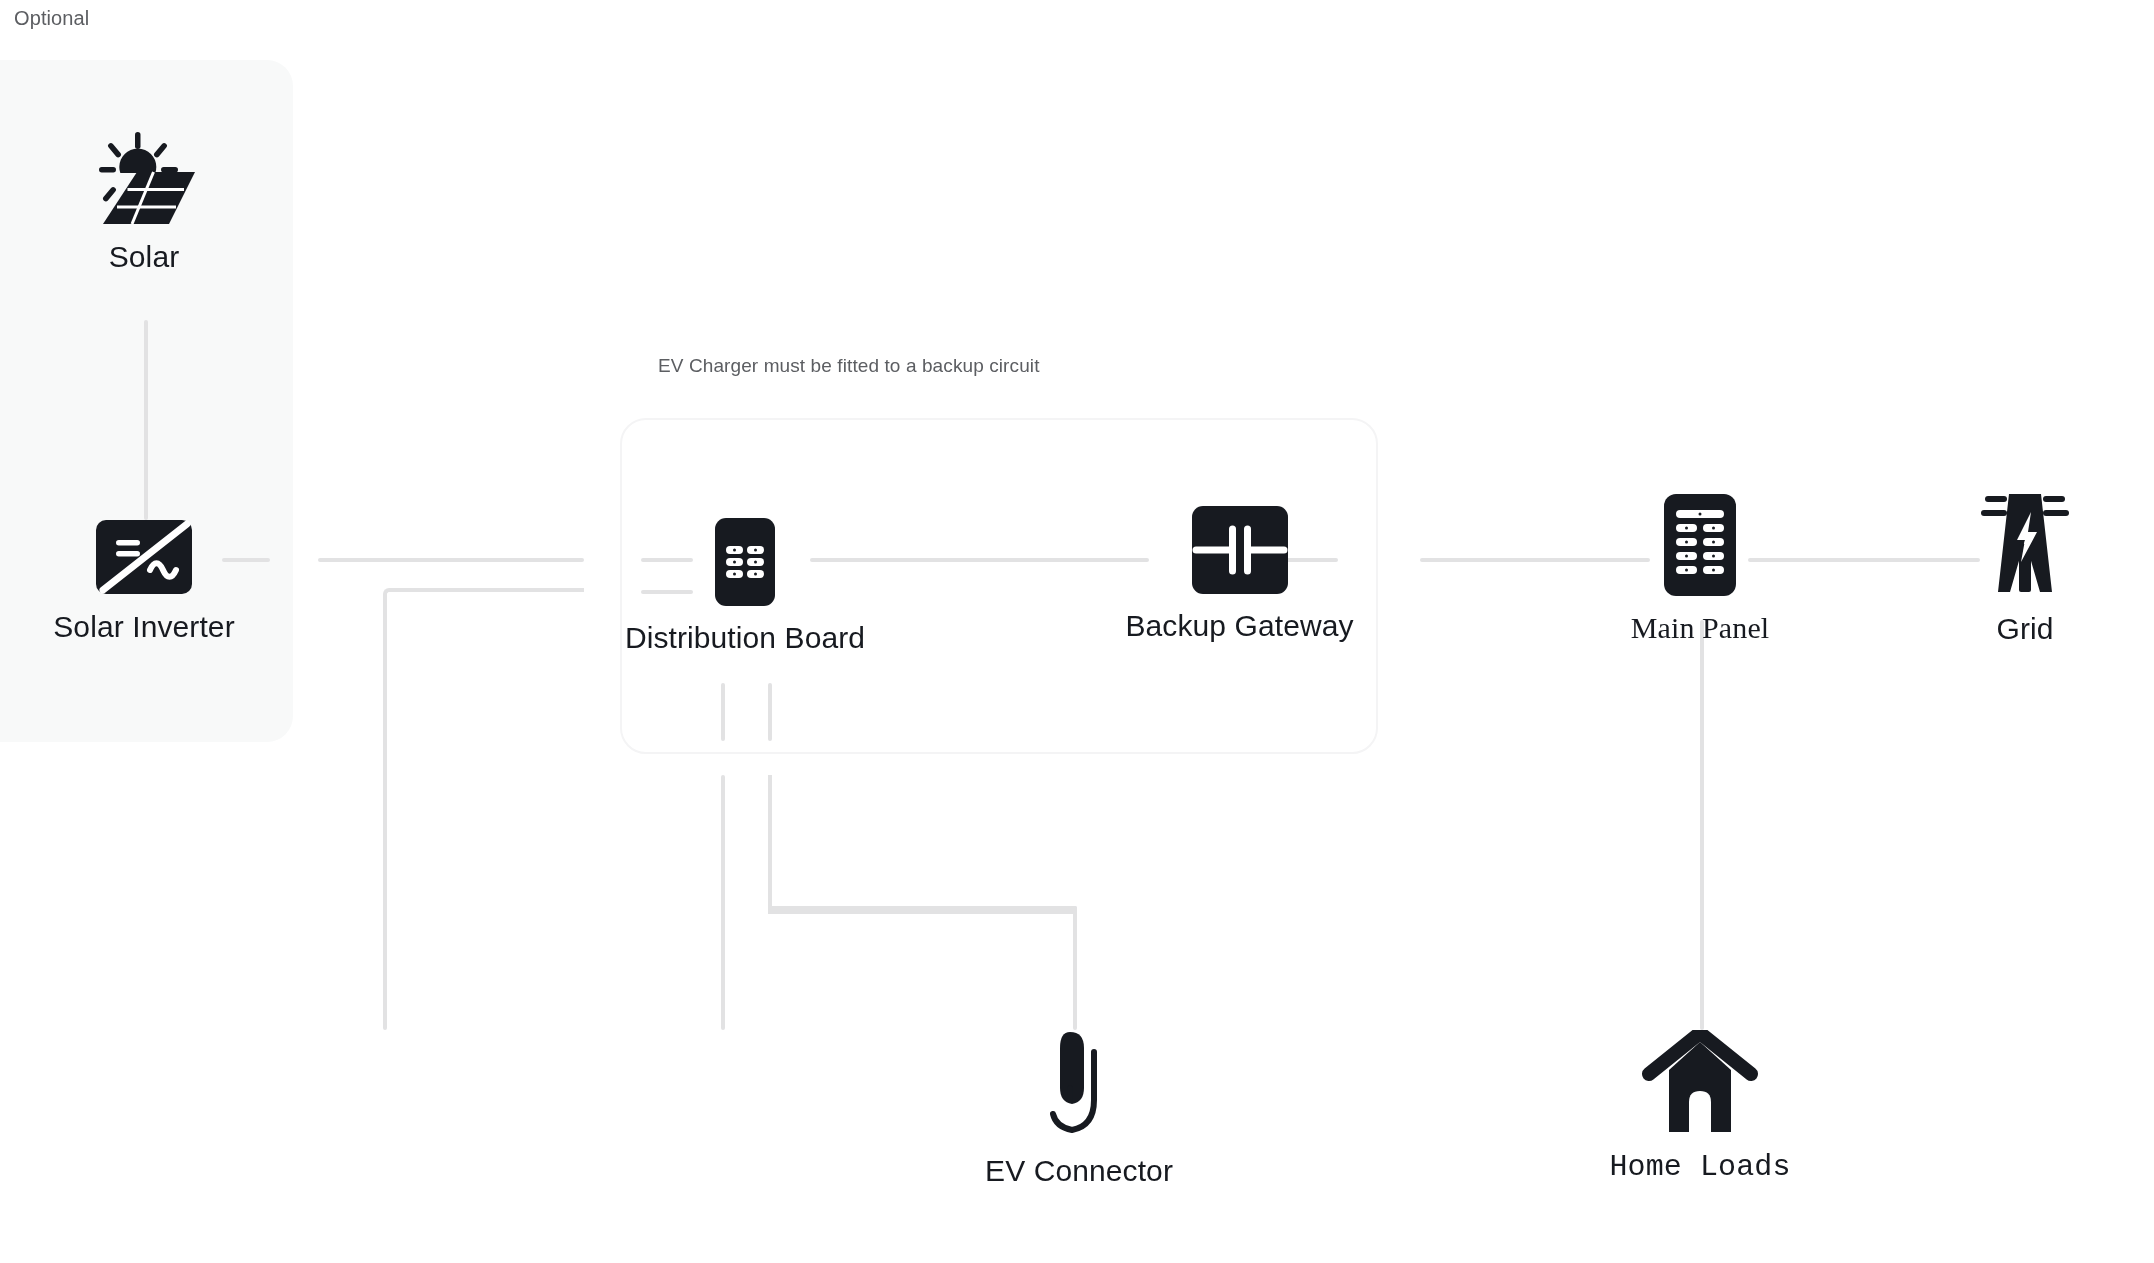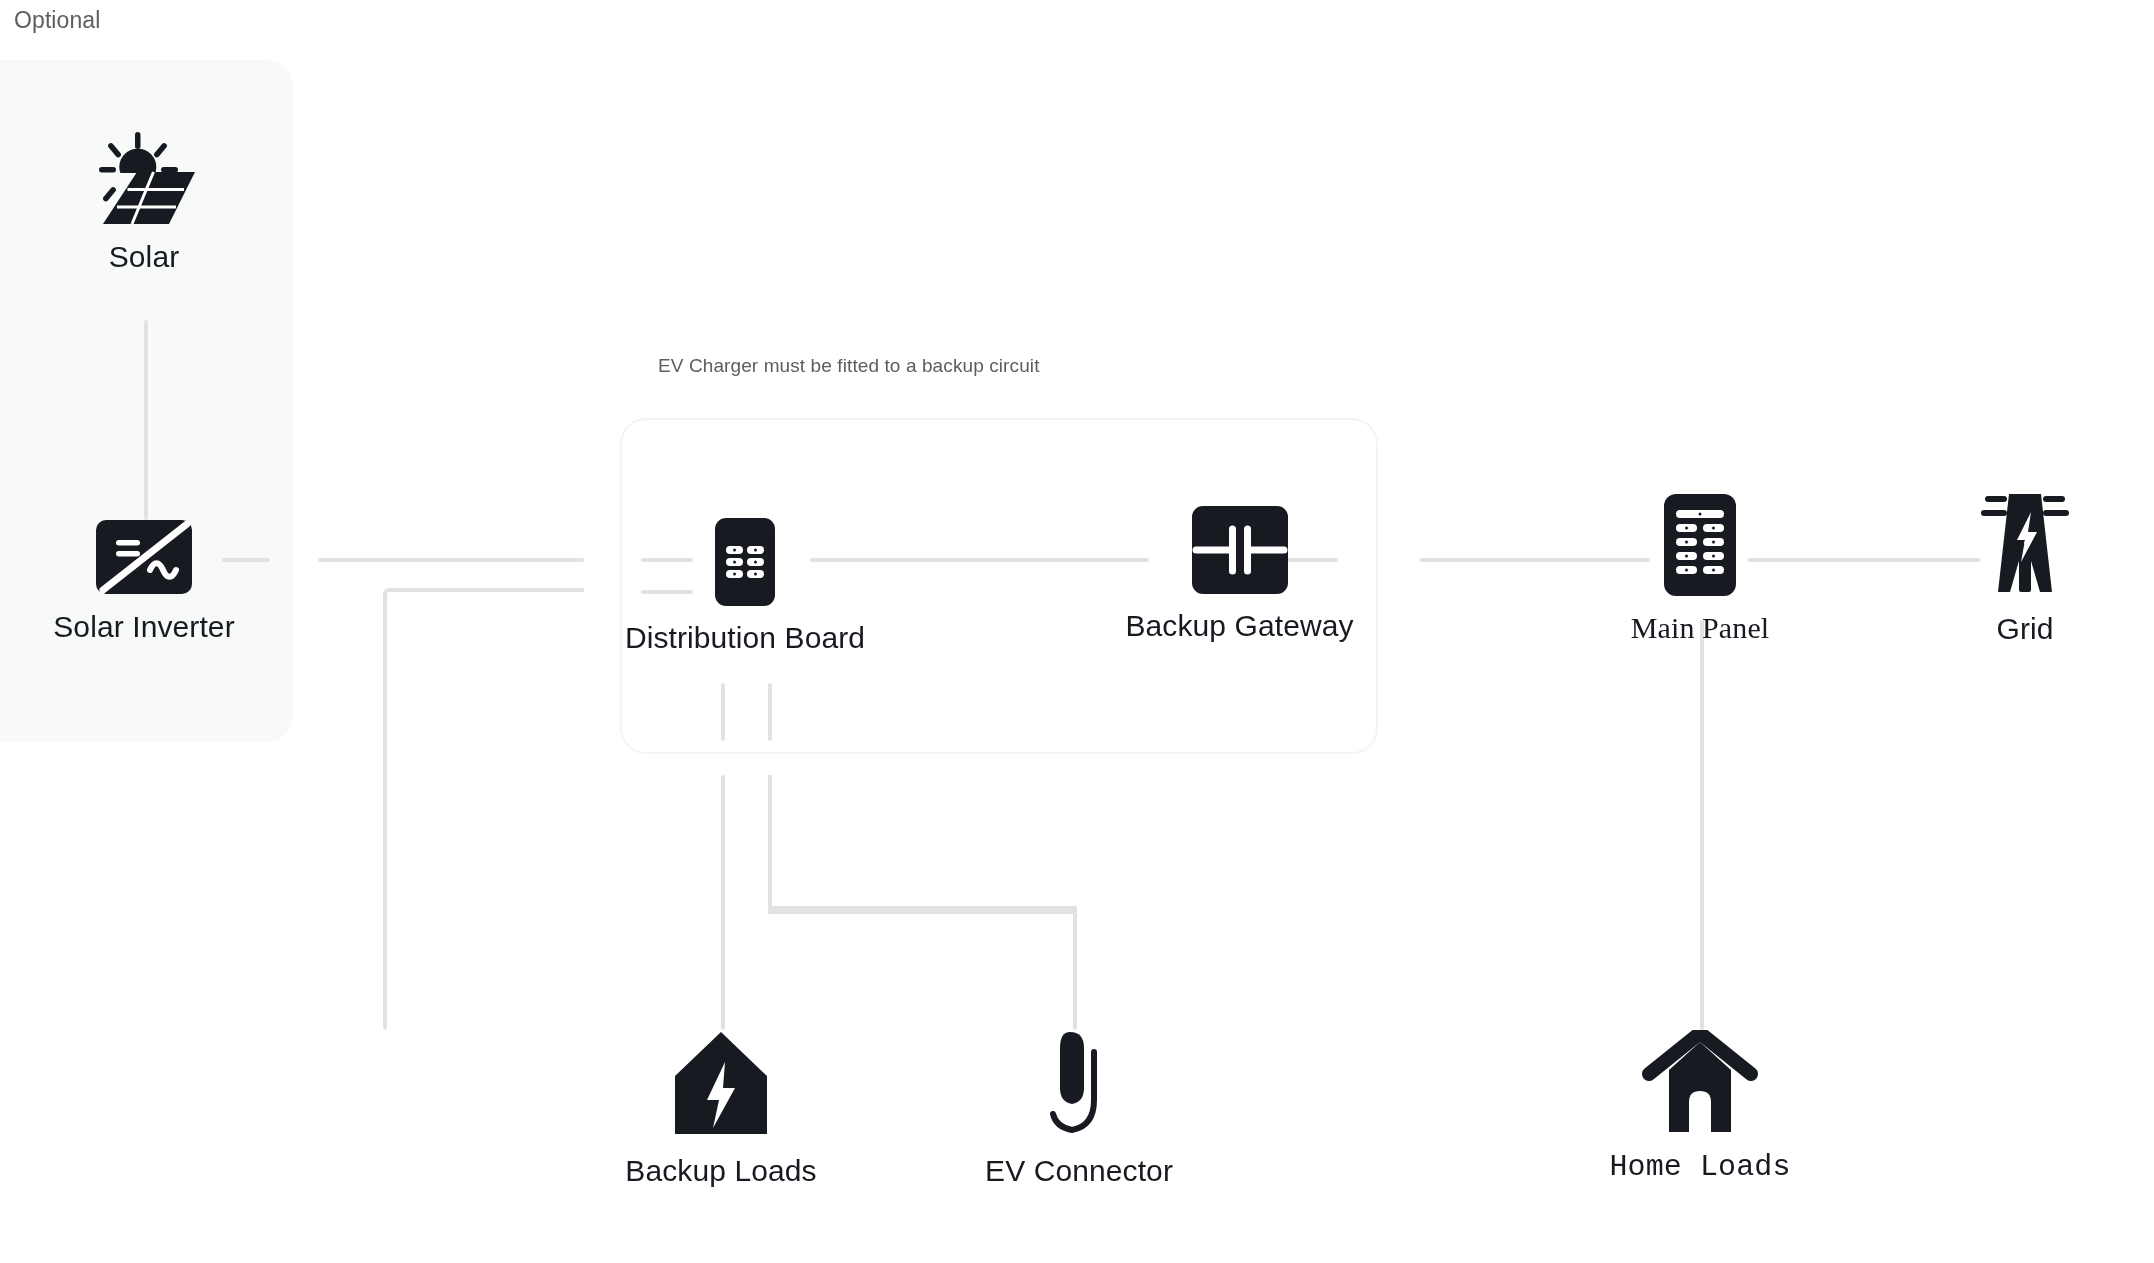--- a/index.html
+++ b/index.html
@@ -26,21 +26,21 @@
     top: 60px;
     width: 333px;
     height: 682px;
     background: #f8f9f9;
     border-radius: 26px;
   }
   .optional-label {
     position: absolute;
     left: 14px;
     top: 7px;
-    font-size: 23px;
+    font-size: 20px;
     color: #5c5e62;
     letter-spacing: .1px;
   }
   .backup-card {
     position: absolute;
     left: 620px;
     top: 418px;
     width: 758px;
     height: 336px;
     border: 2px solid #f4f4f5;
@@ -259,29 +259,20 @@
           <path d="M30 6 h32 l11 98 -12 0 -15 -52 -15 52 -12 0 z"></path>
           <rect x="40" y="56" width="12" height="48" rx="2"></rect>
         </g>
         <path d="M52 24 L38 52 L46 52 L42 74 L58 44 L49 44 Z" fill="#ffffff"></path>
       </svg>
     </span>
     <span class="caption">Grid</span>
   </div>
 
 
-  <div class="node" style="left:590px; top:1030px; width:262px;">
-    <span class="glyph">
-      <svg width="96" height="110" viewBox="0 0 96 110" xmlns="http://www.w3.org/2000/svg">
-        <path d="M48 2 L94 46 v58 H2 V46 Z" fill="#171a20"></path>
-        <path d="M52 32 L34 70 L46 70 L40 98 L62 58 L50 58 Z" fill="#ffffff"></path>
-      </svg>
-    </span>
-    <span class="caption">Backup Loads</span>
-  </div>
 
   <div class="node" style="left:948px; top:1030px; width:262px;justify-content:flex-end;">
     <span class="glyph">
       <svg width="70" height="110" viewBox="0 0 70 110" xmlns="http://www.w3.org/2000/svg">
         <path d="M26 2 q14 0 14 16 v40 q0 14 -12 16 q-12 -2 -12 -16 V18 q0 -16 10 -16 z" fill="#171a20"></path>
         <path d="M26 58 v12" stroke="#171a20" stroke-width="5" stroke-linecap="round"></path>
         <path d="M50 22 v48 q0 26 -22 30 q-16 -3 -19 -16" stroke="#171a20" stroke-width="6" fill="none" stroke-linecap="round"></path>
       </svg>
     </span>
     <span class="caption">EV Connector</span>

